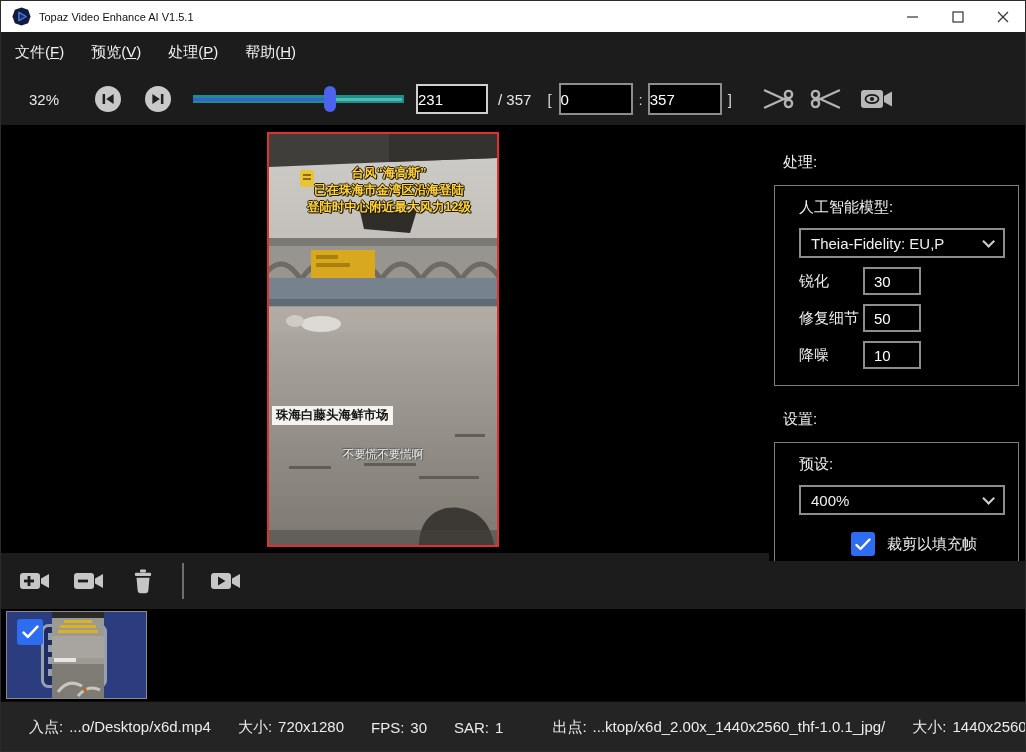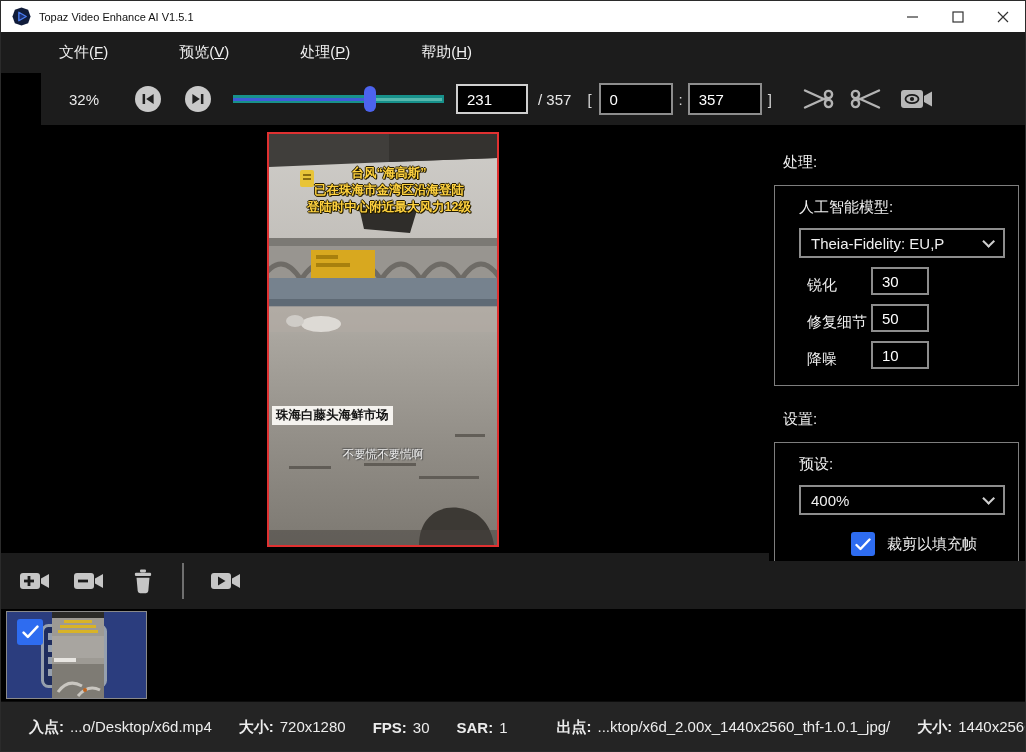--- a/index.html
+++ b/index.html
@@ -9,35 +9,35 @@
 
   
   .titlebar { height:31px; background:#ffffff; display:flex; align-items:center; }
   .logo { width:19px; height:19px; margin-left:11px; flex:none; }
   .title-text { margin-left:8px; font-size:11px; color:#111; }
   .win-controls { margin-left:auto; display:flex; height:100%; }
   .win-btn { width:45px; height:100%; display:flex; align-items:center; justify-content:center; }
 
   
   .menubar { height:41px; background:#1c1c1c; display:flex; align-items:center; gap:27px; padding-left:14px; }
-  .menu-item { color:#f0f0f0; font-size:15px;margin-left:44px; }
+  .menu-item { color:#f0f0f0; font-size:15px; }
   .menu-item .u { text-decoration:underline; }
 
   
-  .toolbar { height:52px; background:#1c1c1c; display:flex; align-items:center; color:#e8e8e8; font-size:15px;margin-left:40px; }
+  .toolbar { height:52px; background:#1c1c1c; display:flex; align-items:center; color:#e8e8e8; font-size:15px; }
   .zoom-label { margin-left:28px; width:38px; }
   .circle-btn { width:26px; height:26px; flex:none; }
   .btn-skip-start { margin-left:28px; }
   .btn-skip-end { margin-left:24px; }
   .slider { position:relative; margin-left:22px; width:211px; height:26px; flex:none; }
   .slider .track { position:absolute; left:0; right:0; top:9px; height:8px; background:#17918b; }
   .slider .line-played { position:absolute; left:0; top:12px; height:3px; background:#3f5bd8; }
   .slider .line-rest { position:absolute; right:2px; top:12px; height:3px; background:#56b8ae; }
   .slider .handle { position:absolute; top:0; width:12px; height:26px; border-radius:6px; background:#4c63ee; transform:translateX(-6px); }
-  .num-input { background:#000; color:#fff; font-size:15px; font-family:"Liberation Sans",sans-serif; padding-left:9px; outline:none; }
+  .num-input { background:#000; color:#fff; font-size:15px; font-family:"Liberation Sans",sans-serif; outline:none; }
   .frame-input { margin-left:12px; width:72px; height:30px; border:2px solid #cfcfcf; }
   .trim-input { width:74px; height:32px; border:2px solid #8d8d8d; }
   .frame-total { margin-left:10px; }
   .bracket { color:#d8d8d8; }
   .tb-icon { flex:none; }
 
   
   .main { position:relative; height:428px; background:#000; }
 
   .video-frame { position:absolute; left:266px; top:7px; width:232px; height:415px; border:2px solid #e03131; }
@@ -48,21 +48,21 @@
   .v-sub { position:absolute; top:313px; left:0; right:0; text-align:center; color:#efefef; font-size:11.5px;
            text-shadow:1px 1px 1px #4a4a4a, -1px -1px 1px #4a4a4a; }
 
   
   .side-panel { position:absolute; top:8px; right:0; width:256px; height:428px; background:#000; color:#f0f0f0; overflow:hidden; }
   .panel-title { margin:20px 0 0 14px; font-size:15px; }
   .group-box { margin:13px 6px 0 5px; border:1px solid #7e7e7e; padding:12px 13px 16px 24px; }
   .group-label { font-size:15px; }
   .dropdown { margin-top:11px; height:30px; border:2px solid #8d8d8d; display:flex; align-items:center; padding:0 12px 0 10px; font-size:15px; }
   .dropdown .chev { margin-left:auto; width:9px; height:9px; border-right:2px solid #cfcfcf; border-bottom:2px solid #cfcfcf; transform:rotate(45deg) translateY(-3px); }
-  .field-row { margin-top:9px; display:flex; align-items:flex-end;margin-left:8px; }
+  .field-row { margin-top:9px; display:flex; align-items:center; }
   .field-row .f-label { width:64px; font-size:15px; flex:none; }
   .field-input { width:58px; height:28px; border:2px solid #8d8d8d; background:#000; color:#fff; font-size:15px; font-family:"Liberation Sans",sans-serif; padding-left:9px; outline:none; }
   .settings-box { height:185px; }
   .check-row { margin-top:17px; display:flex; align-items:center; margin-left:52px; }
   .checkbox { width:24px; height:24px; background:#2e6cf0; border-radius:3px; display:flex; align-items:center; justify-content:center; flex:none; }
   .check-label { margin-left:12px; font-size:15px; }
 
   
   .belt { height:56px; background:#1c1c1c; display:flex; align-items:center; }
   .belt .b-icon { flex:none; }
@@ -70,21 +70,21 @@
 
   
   .thumb-strip { position:relative; height:92px; background:#000; }
   .thumb { position:absolute; left:5px; top:2px; width:141px; height:88px; background:#2b3d7e; border:1px solid #8a8a8a; }
   .thumb .ghost { position:absolute; left:34px; top:12px; }
   .thumb .mini { position:absolute; left:45px; top:0; }
   .thumb .checkbox { position:absolute; left:10px; top:7px; width:26px; height:26px; }
 
   
   .statusbar { height:52px; background:#242424; border-top:1px solid #0c0c0c; display:flex; align-items:center; padding-left:28px; gap:27px; color:#eceor; color:#ececec; font-size:15px; white-space:nowrap; }
-  .sb-item b { font-weight:bold; margin-right:6px; }
+  .sb-item b { font-weight:normal; margin-right:6px; }
 </style>
 </head>
 <body>
 
 <div class="window">
 
   <div class="titlebar">
     <svg class="logo" viewBox="0 0 20 20">
       <polygon points="10,0.5 17,3 19.5,10 17,17 10,19.5 3,17 0.5,10 3,3" fill="#101c3a"></polygon>
       <polygon points="7.2,5.5 15,10 7.2,14.5" fill="#1b2f6e" stroke="#4a7df0" stroke-width="1.4" stroke-linejoin="round"></polygon>

